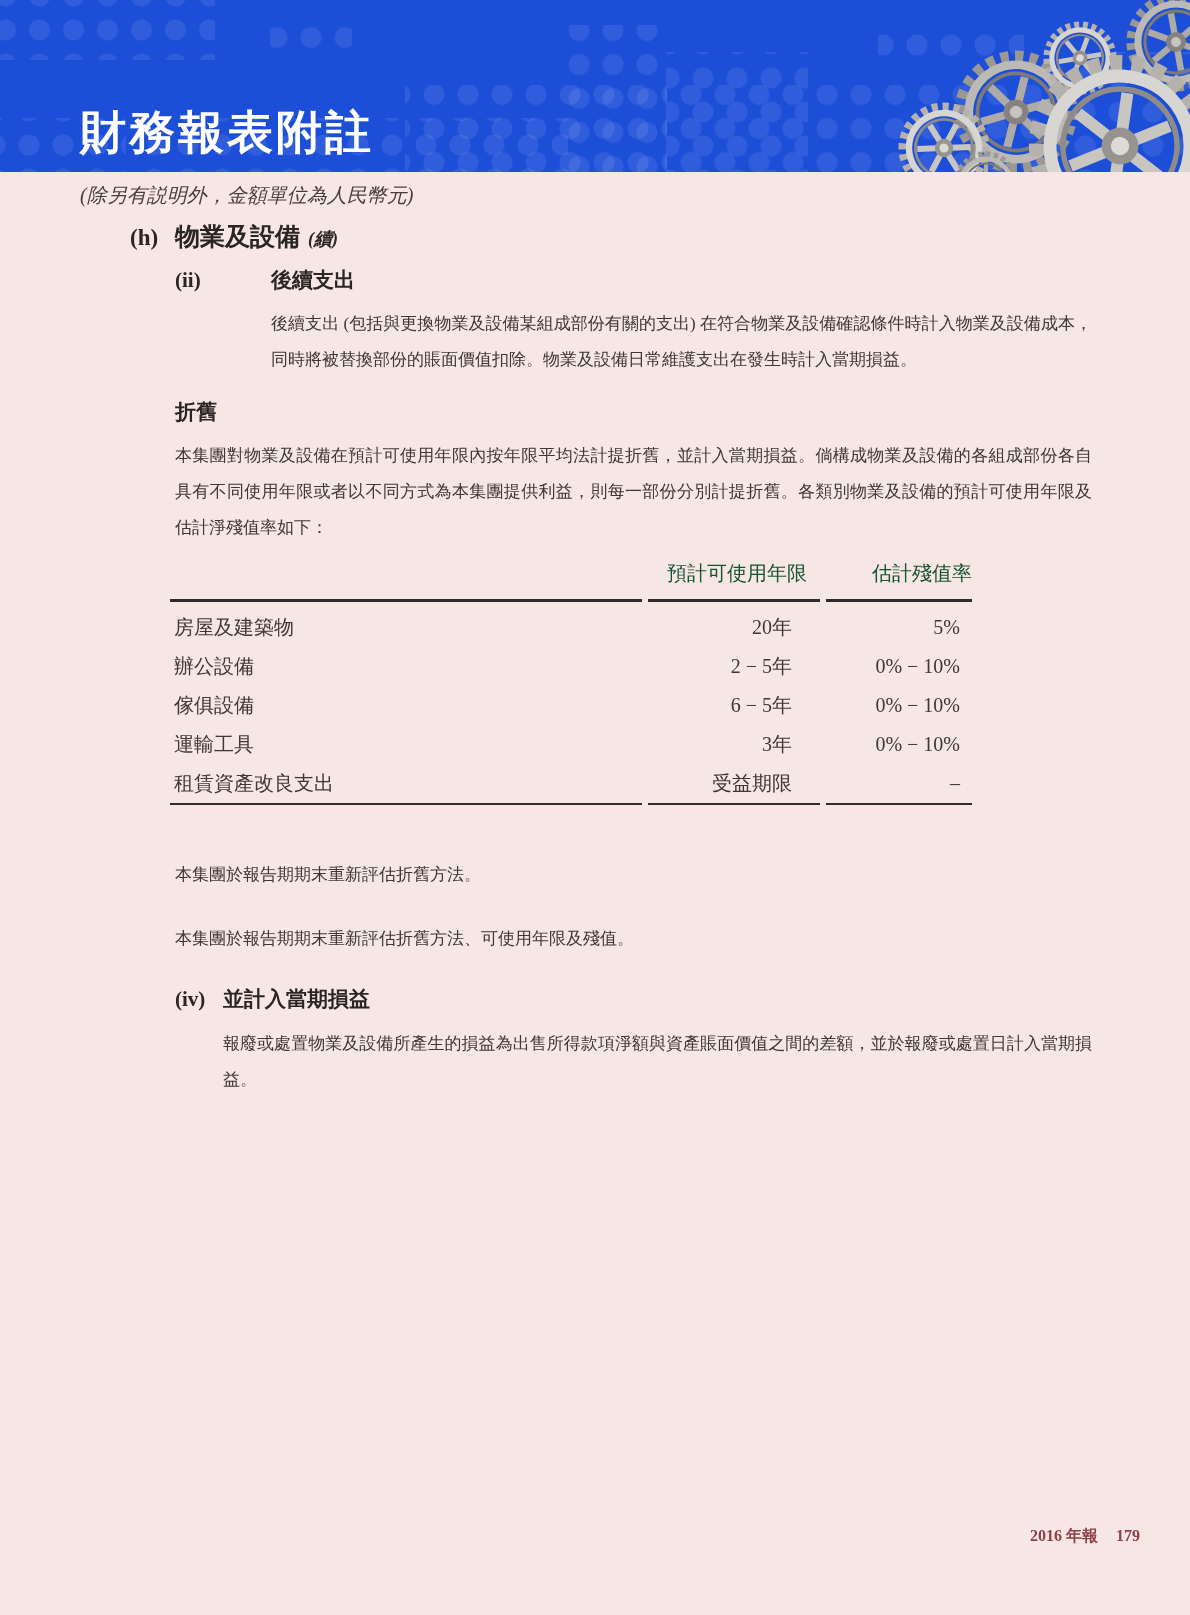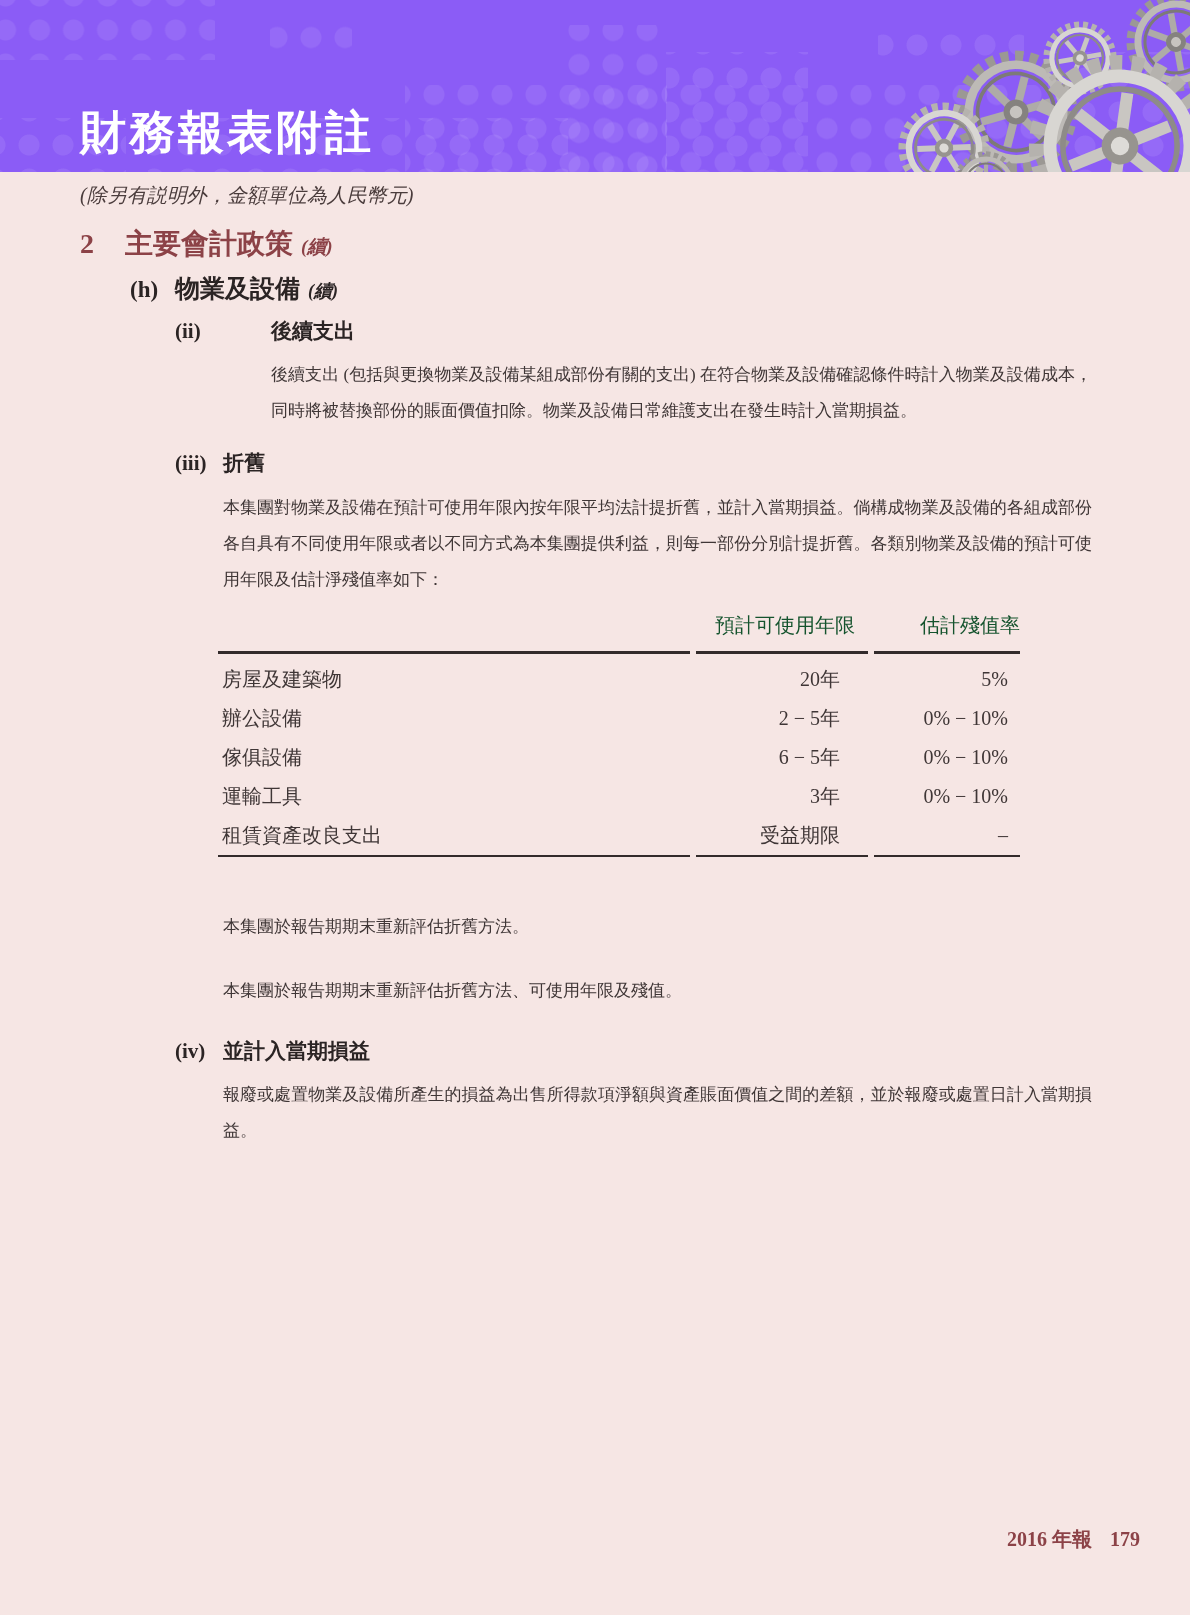--- a/index.html
+++ b/index.html
@@ -6,21 +6,21 @@
   body{background:#e9dcda;}
   .page{
     position:relative; width:1190px; height:1615px;
     background:#f6e6e4; overflow:hidden; margin:0 auto;
     font-family:"Liberation Serif","DejaVu Serif",serif;
     color:#3f3636;
   }
   
   .banner{
     position:absolute; top:0; left:0; width:1190px; height:172px;
-    background:#8b5cf6; overflow:hidden;
+    background:#1d4ed8; overflow:hidden;
   }
   .dotgrid{
     position:absolute;
     background-image:radial-gradient(circle, rgba(255,255,255,0.085) 10px, rgba(255,255,255,0) 11px);
     background-size:34px 34px; background-position:center;
   }
   .banner h1{
     position:absolute; left:80px; top:102px; margin:0;
     color:#ffffff; font-size:46px; font-weight:bold; letter-spacing:3px;
     z-index:3;
@@ -62,21 +62,21 @@
   table.sched th.th-life{padding-right:13px;}
   table.sched td{padding:6px 0;}
   table.sched td.lab{text-align:left; padding-left:4px;}
   table.sched td.life{text-align:right; padding-right:28px;}
   table.sched td.res{text-align:right; padding-right:12px;}
   table.sched tr.first td{padding-top:12px;}
   table.sched tr.last td{padding-bottom:6px; border-bottom:2px solid #332b2b;}
   
   .footer{
     position:absolute; top:1526px; right:50px;
-    color:#8c4247; font-size:20px; font-weight:bold;margin-left:36px;
+    color:#8c4247; font-size:16px; font-weight:bold;margin-left:36px;
   }
   .footer .pageno{margin-left:18px;}
 </style>
 </head>
 <body>
 
 <div class="page">
 
   <header class="banner">
     <div class="dotgrid" style="left:0;top:0;width:215px;height:60px;"></div>
@@ -125,38 +125,34 @@
       <use href="#gearP" transform="translate(262,146) scale(0.92) rotate(8)"></use>
     </svg>
 
     <h1>財務報表附註</h1>
   </header>
 
   <div style="position:absolute; top:172px; left:0; width:1190px;">
 
     <div class="subtitle">(除另有説明外，金額單位為人民幣元)</div>
 
-    <div class="sec2">
-      <span class="num">2</span><span>主要會計政策</span><span class="cont-note">(續)</span>
-    </div>
 
     <div class="sub-h">
       <span class="hlabel">(h)</span><span>物業及設備</span><span class="cont-note">(續)</span>
     </div>
 
     <div class="item item-ii">
       <div class="item-label">(ii)</div>
       <div class="item-body">
         <p class="item-title">後續支出</p>
         <p class="para">後續支出 (包括與更換物業及設備某組成部份有關的支出) 在符合物業及設備確認條件時計入物業及設備成本，同時將被替換部份的賬面價值扣除。物業及設備日常維護支出在發生時計入當期損益。</p>
       </div>
     </div>
 
     <div class="item item-iii">
-      <div class="item-label">(iii)</div>
       <div class="item-body">
         <p class="item-title">折舊</p>
         <p class="para">本集團對物業及設備在預計可使用年限內按年限平均法計提折舊，並計入當期損益。倘構成物業及設備的各組成部份各自具有不同使用年限或者以不同方式為本集團提供利益，則每一部份分別計提折舊。各類別物業及設備的預計可使用年限及估計淨殘值率如下：</p>
 
         <table class="sched">
           <colgroup>
               <col class="c-label">
               <col class="c-life">
               <col class="c-res">
             </colgroup>

